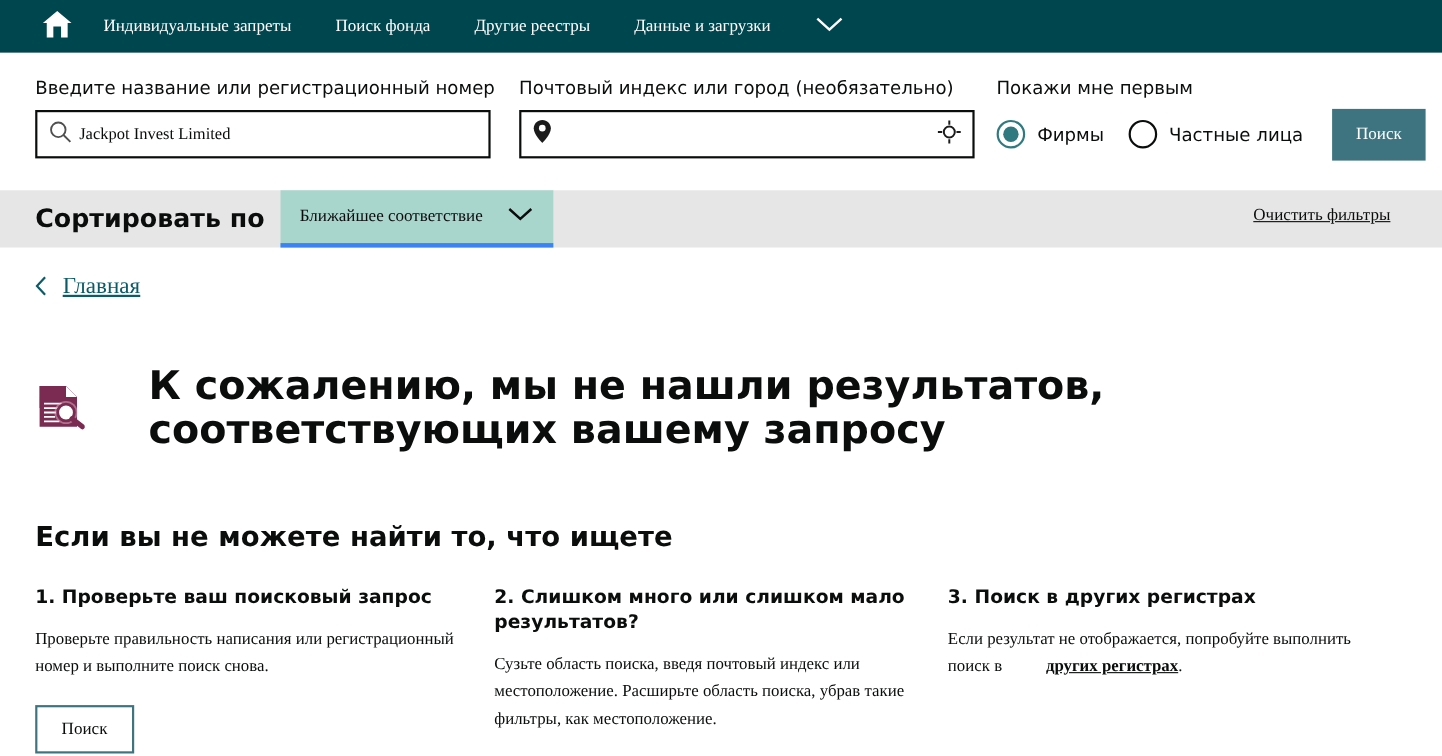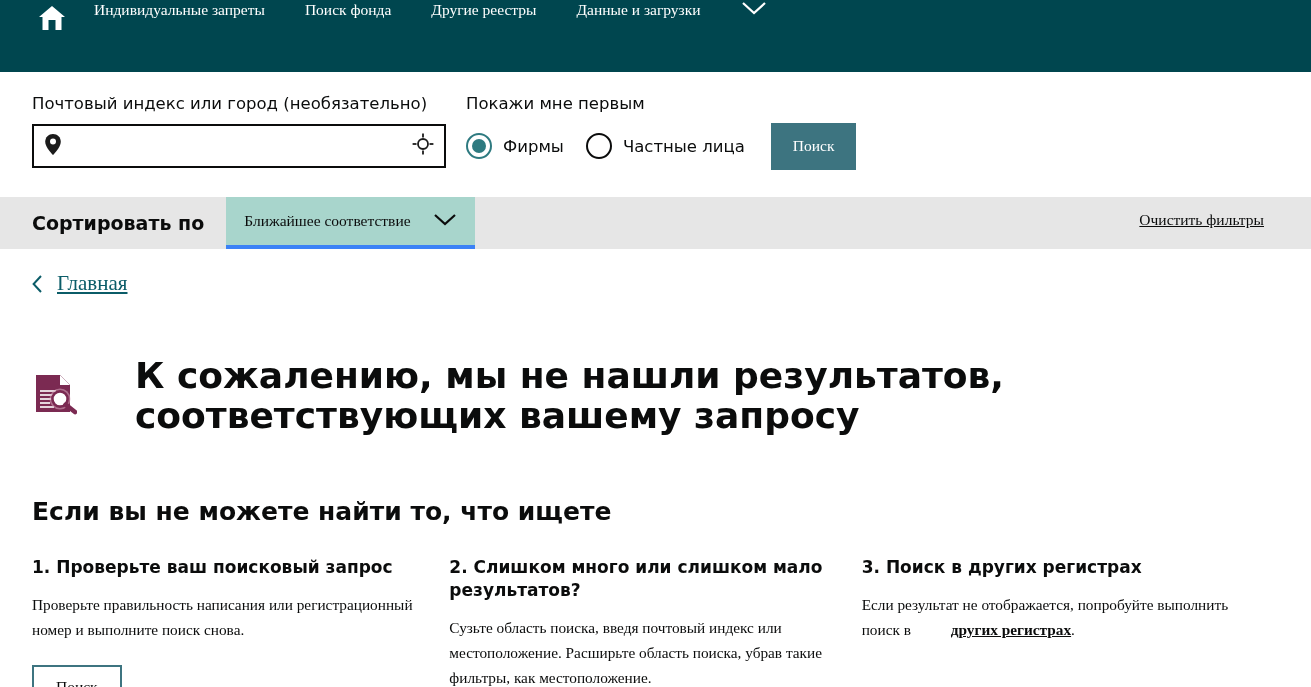--- a/index.html
+++ b/index.html
@@ -7,24 +7,24 @@
   html, body {
     margin: 0; padding: 0;
     width: 1311px; height: 687px;
     background: #ffffff;
     font-family: "Liberation Sans", sans-serif;
     overflow: hidden;
   }
 
   
   .topnav {
-    height: 72px;
+    height: 48px;
     background: #00464f;
     display: flex;
-    align-items: flex-start;
+    align-items: center;
     padding: 0 0 0 32px;
   }
   .home-icon-wrap {
     width: 40px; height: 40px;
     display: flex; align-items: center; justify-content: center;
     margin-right: 22px;
     cursor: pointer;
   }
   .nav-items { display: flex; align-items: center; }
   .nav-item {
@@ -108,24 +108,24 @@
   .sortbar {
     background: #e6e6e6;
     height: 52px;
     display: flex;
     align-items: stretch;
     padding-left: 32px;
     position: relative;
   }
   .sort-label {
     display: flex; align-items: center;
-    font-size: 19px; font-weight: bold;
-    color: #0b0c0c;
-    font-family: "DejaVu Sans", sans-serif;
-    padding-right: 22px;
+    font-size: 23px; font-weight: bold;
+    color: #0b0c0c;
+    font-family: "DejaVu Sans", sans-serif;
+    padding-right: 14px;
   }
   .sort-dropdown {
     background: #a8d5cc;
     border-bottom: 4px solid #3b82f6;
     display: flex; align-items: center;
     padding: 0 18px;
     cursor: pointer;
   }
   .sort-dropdown-text {
     font-family: "Liberation Serif", serif;
@@ -250,20 +250,32 @@
         <svg width="26" height="16" viewBox="0 0 26 16">
           <polyline points="2,3 13,13 24,3" fill="none" stroke="#ffffff" stroke-width="2.2"></polyline>
         </svg>
       </span>
     </div>
   </div>
 </div>
 
 <div class="searchband">
 
+  <div class="field-group grp-name">
+    <div class="field-label">Введите название или регистрационный номер</div>
+    <div class="input-box name">
+      <span>
+        <svg width="22" height="22" viewBox="0 0 22 22">
+          <circle cx="9" cy="9" r="6.6" fill="none" stroke="#505050" stroke-width="1.7"></circle>
+          <line x1="13.7" y1="13.7" x2="20" y2="20" stroke="#505050" stroke-width="1.7"></line>
+        </svg>
+      </span>
+      <input class="input-text" type="text" value="Jackpot Invest Limited" style="">
+    </div>
+  </div>
 
   <div class="field-group grp-loc">
     <div class="field-label">Почтовый индекс или город (необязательно)</div>
     <div class="input-box loc">
       <span>
         <svg width="18" height="23" viewBox="0 0 18 23">
           <path d="M9 1 C4.6 1 1.2 4.4 1.2 8.7 C1.2 14.4 9 22 9 22 C9 22 16.8 14.4 16.8 8.7 C16.8 4.4 13.4 1 9 1 Z" fill="#1b1b1b"></path>
           <circle cx="9" cy="8.5" r="3" fill="#ffffff"></circle>
         </svg>
       </span>

